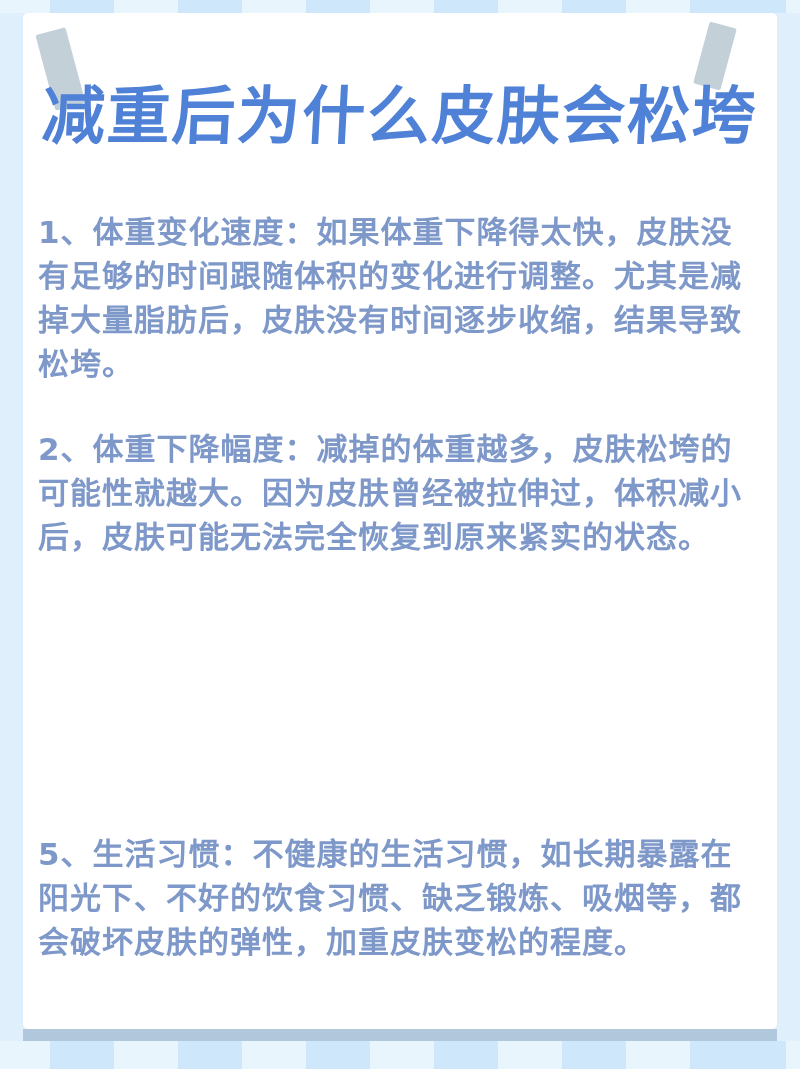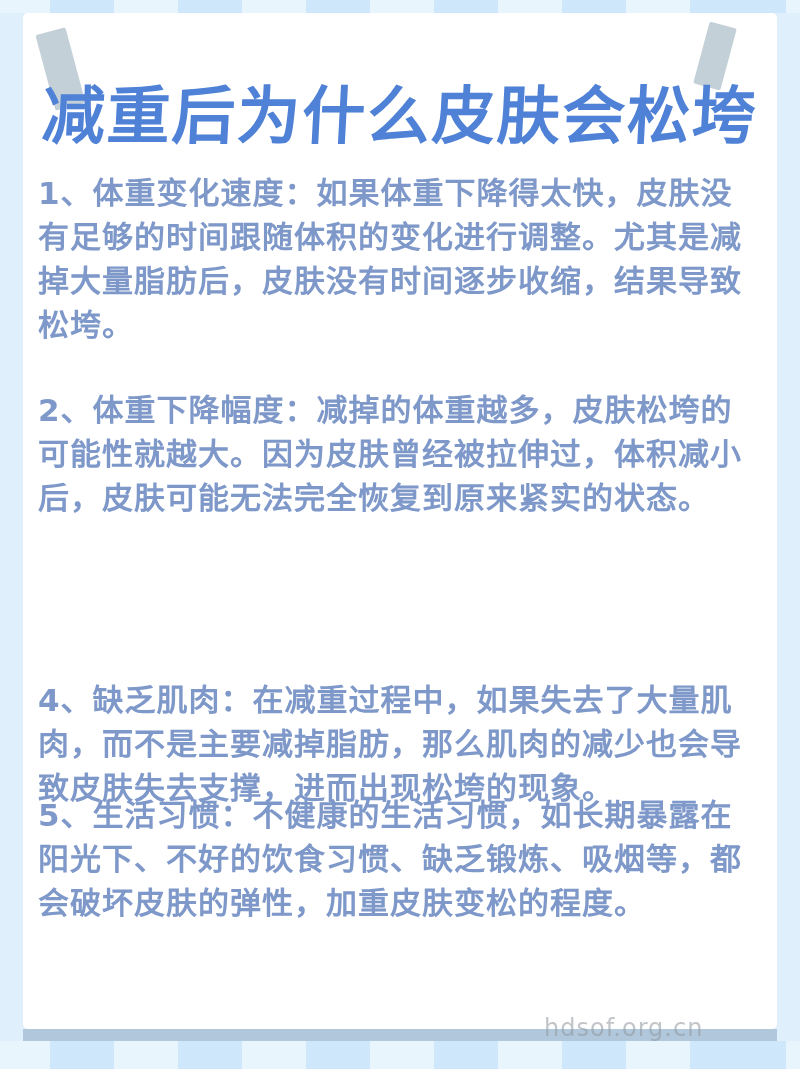--- a/index.html
+++ b/index.html
@@ -56,20 +56,21 @@
   .para{
     position:absolute;left:15px;
     width:726px;
     font-size:31px;
     font-weight:bold;
     line-height:44px;
     letter-spacing:1px;
     color:var(--body-text,#7e98c9);
     white-space:pre-line;
     text-align:left;
+    margin-top:39px;
   }
   .para-1{top:158px;}
   .para-2{top:375px;}
   .para-3{top:510px;}
   .para-4{top:665px;}
   .para-5{top:780px;}
   .watermark{
     position:absolute;left:544px;top:1014px;
     font-size:24px;
     font-weight:500;
@@ -92,27 +93,23 @@
 
     <div class="poster-title">减重后为什么皮肤会松垮</div>
 
     <div class="para para-1">1、体重变化速度：如果体重下降得太快，皮肤没
 有足够的时间跟随体积的变化进行调整。尤其是减
 掉大量脂肪后，皮肤没有时间逐步收缩，结果导致
 松垮。</div>
     <div class="para para-2">2、体重下降幅度：减掉的体重越多，皮肤松垮的
 可能性就越大。因为皮肤曾经被拉伸过，体积减小
 后，皮肤可能无法完全恢复到原来紧实的状态。</div>
-    <div class="para para-4">4、缺乏肌肉：在减重过程中，如果失去了大量肌
-肉，而不是主要减掉脂肪，那么肌肉的减少也会导
-致皮肤失去支撑，进而出现松垮的现象。</div>
     <div class="para para-5">5、生活习惯：不健康的生活习惯，如长期暴露在
 阳光下、不好的饮食习惯、缺乏锻炼、吸烟等，都
 会破坏皮肤的弹性，加重皮肤变松的程度。</div>
   </div>
 
   <div class="card-shadow"></div>
 
   <div class="stripes stripes-bottom"></div>
 
-  <div class="watermark">hdsof.org.cn</div>
 
 </div>
 
 </body></html>

